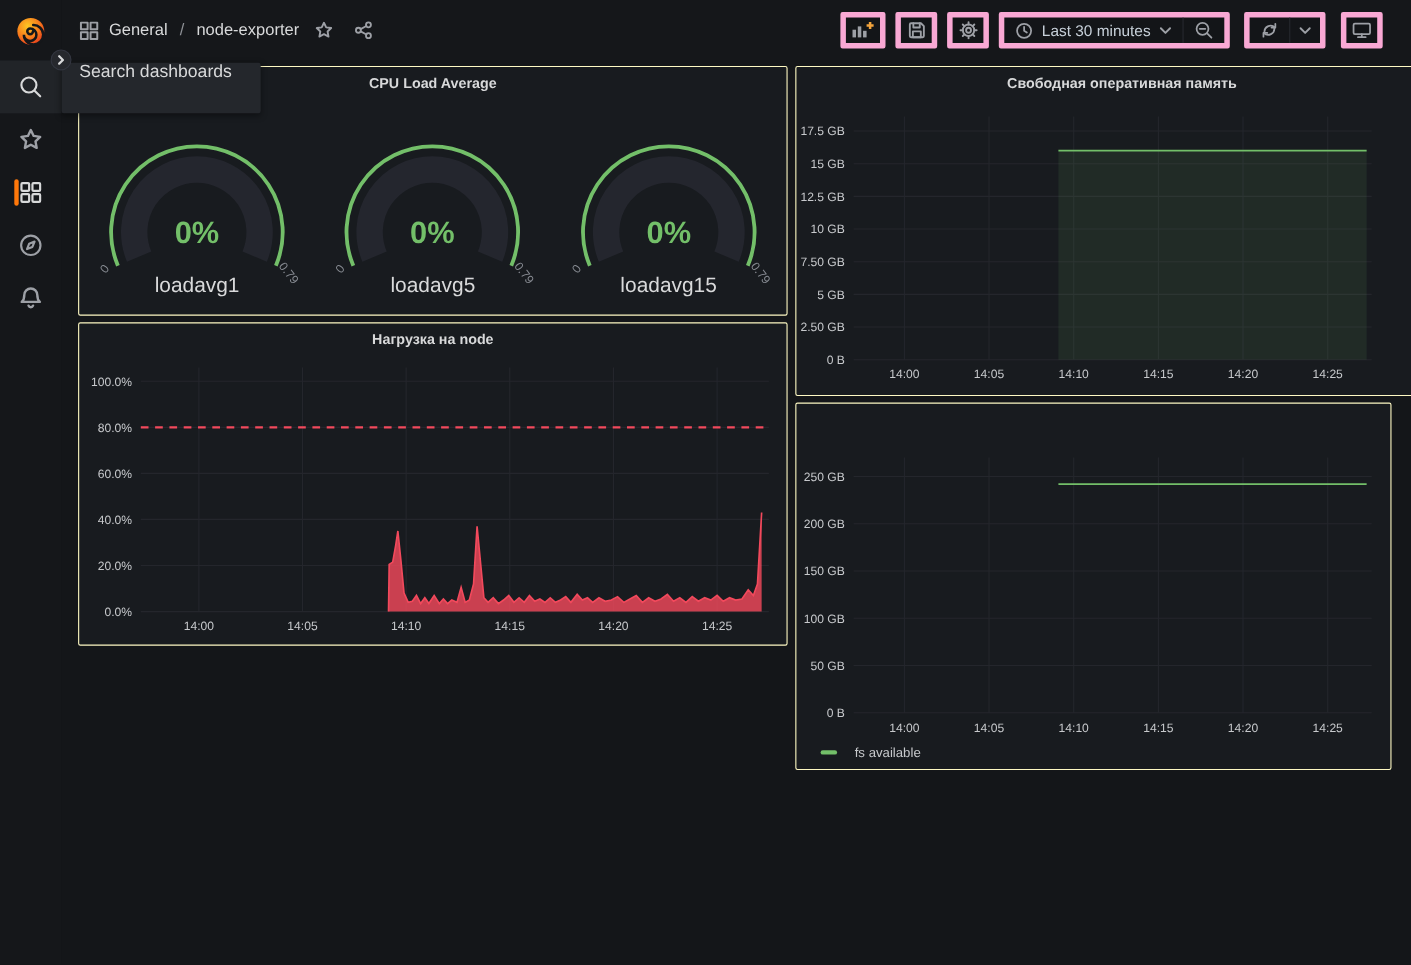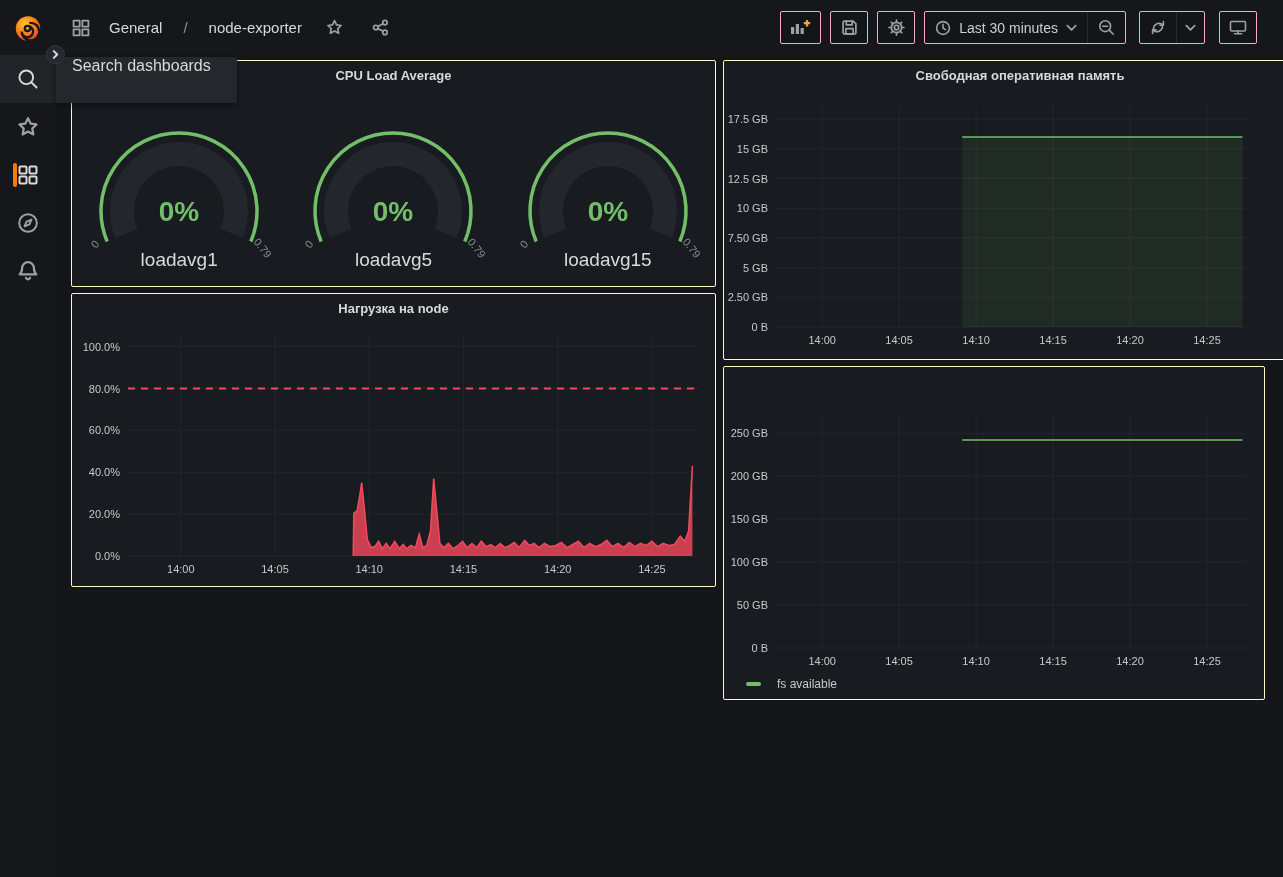--- a/index.html
+++ b/index.html
@@ -16,26 +16,26 @@
   .side-item.active svg { stroke:#d8d9da; }
   .active-bar { position:absolute; left:13px; top:12px; width:4px; height:24px; border-radius:2px; }
   .expand-btn { position:absolute; left:46px; top:45px; width:19px; height:19px; border-radius:50%;
     background:#26282d; border:1px solid #333640; display:flex; align-items:center; justify-content:center; z-index:40; cursor:pointer; }
   .tooltip { position:absolute; left:56px; top:57px; height:46px; background:#24272c; border-radius:2px;
     display:flex; align-items:flex-start; padding:0 26px 0 16px; font-size:16px; color:#d8d9da; z-index:35; box-shadow:0 2px 6px rgba(0,0,0,.4); }
 
   
   .navbar { position:absolute; left:56px; top:0; width:1227px; height:55px; display:flex; align-items:center;
     justify-content:space-between; padding:0 26px 0 16px; background:#15171a; }
-  .breadcrumb { display:flex; align-items:center; gap:19px; font-size:15px; }
+  .breadcrumb { display:flex; align-items:center; gap:9px; font-size:15px; }
   .crumb { cursor:pointer; }
   .crumb-sep { color:#8e9196; padding:0 2px; }
   .bc-icon { display:flex; align-items:center; cursor:pointer; }
   .toolbar { display:flex; align-items:center; gap:9px; }
-  .tb-btn, .tb-group { background:#131518; border:1px solid #f9a8d4; border-radius:2px; height:33px;
+  .tb-btn, .tb-group { background:#131518; border:5px solid #f9a8d4; border-radius:2px; height:33px;
     display:flex; align-items:center; }
   .tb-btn { width:38px; justify-content:center; cursor:pointer; }
   .tb-btn.wide { width:41px; }
   .seg { display:flex; align-items:center; height:100%; padding:0 10px; cursor:pointer; }
   .seg + .seg { border-left:1px solid #26292f; }
   .tp-label { font-size:14px; font-weight:500; color:#c7d0d9; margin:0 8px 0 8px; white-space:nowrap; }
 
   
   .panel { position:absolute; background:#181b1f; border:1px solid #fef9c3; border-radius:2px; }
   .panel-cpu  { left:71px;  top:60px;  width:645px; height:227px; }

